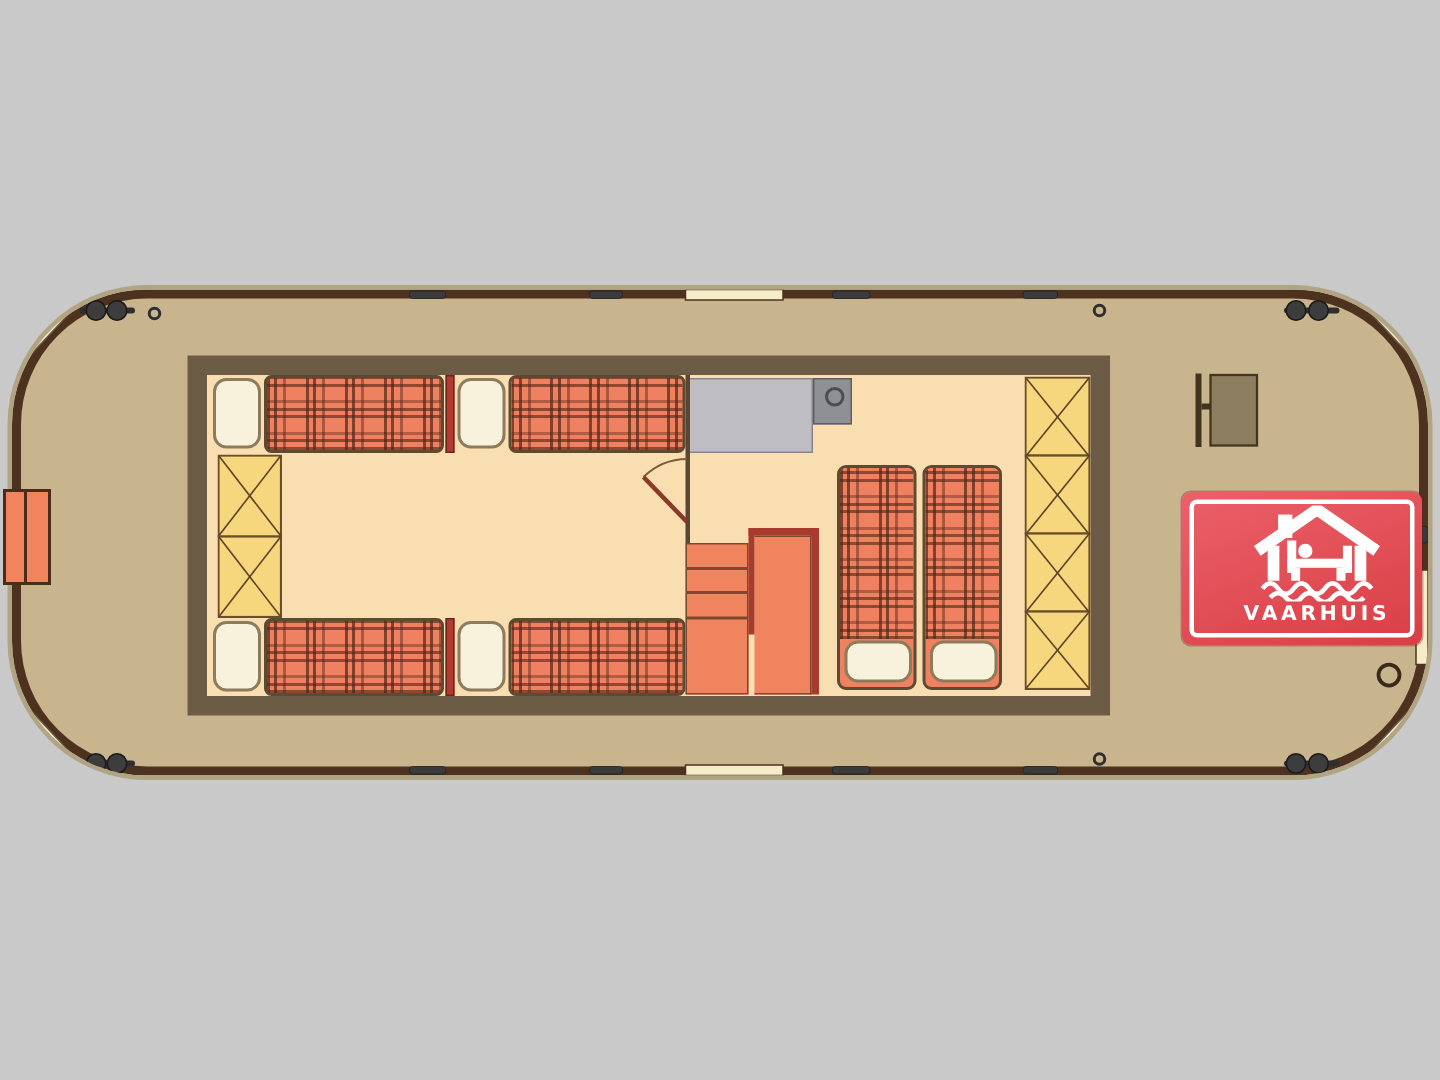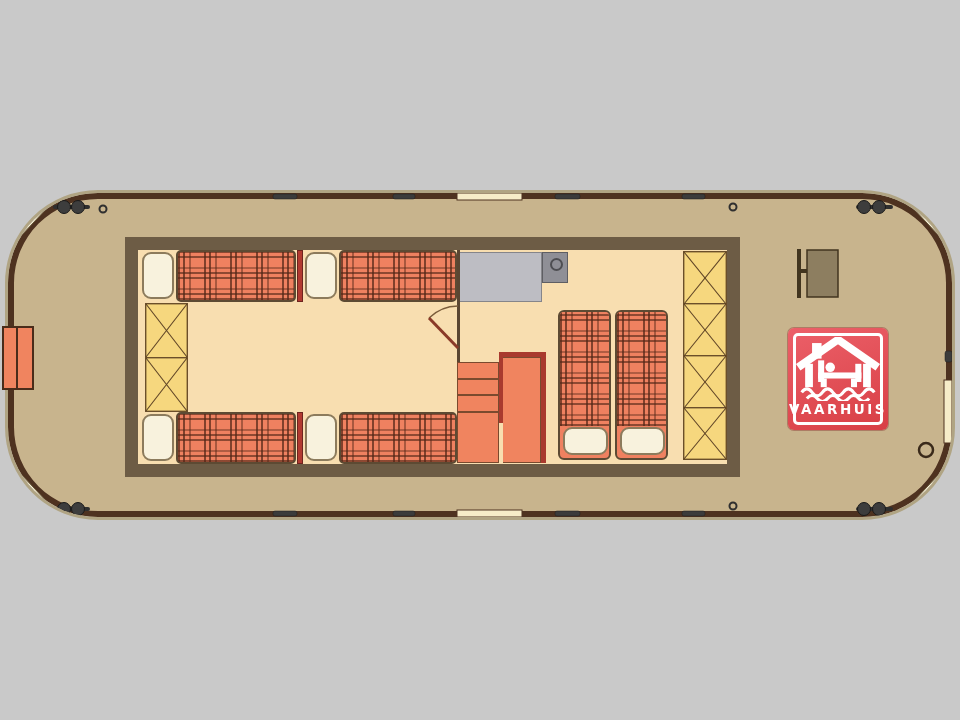--- a/index.html
+++ b/index.html
@@ -51,23 +51,23 @@
 
   
   .flight{background:var(--c-stairs,#f0845f);border:1px solid #7a4a2e;}
   .steprule{position:absolute;left:0;width:100%;height:2px;background:#7a4a2e;}
   .rail{background:var(--c-stairs-red,#a93a2e);}
 
   
   .overlay-svg{position:absolute;left:0;top:0;pointer-events:none;}
 
   
-  .logo{position:absolute;left:788px;top:328px;width:100px;height:102px;border-radius:6px;
+  .logo{position:absolute;left:788px;top:328px;width:140px;height:102px;border-radius:6px;
         background:linear-gradient(160deg,var(--c-logo-red-1,#ec6069),var(--c-logo-red-2,#d83f45));
-        box-shadow:0 0 0 1px rgba(120,20,25,.35);}
+        box-shadow:0 0 0 1px rgba(120,20,25,.35);padding-left:20px;}
   .logo::after{content:"";position:absolute;inset:5px;border:3px solid #fff;border-radius:5px;pointer-events:none;}
   .logo-icon{display:block;margin:9px auto 0;}
   .logo-label{margin-top:0;text-align:center;color:#fff;font-size:13.5px;font-weight:bold;
               letter-spacing:2.5px;font-family:"DejaVu Sans",sans-serif;}
 </style>
 </head>
 <body>
 
 <div class="stage">
 

